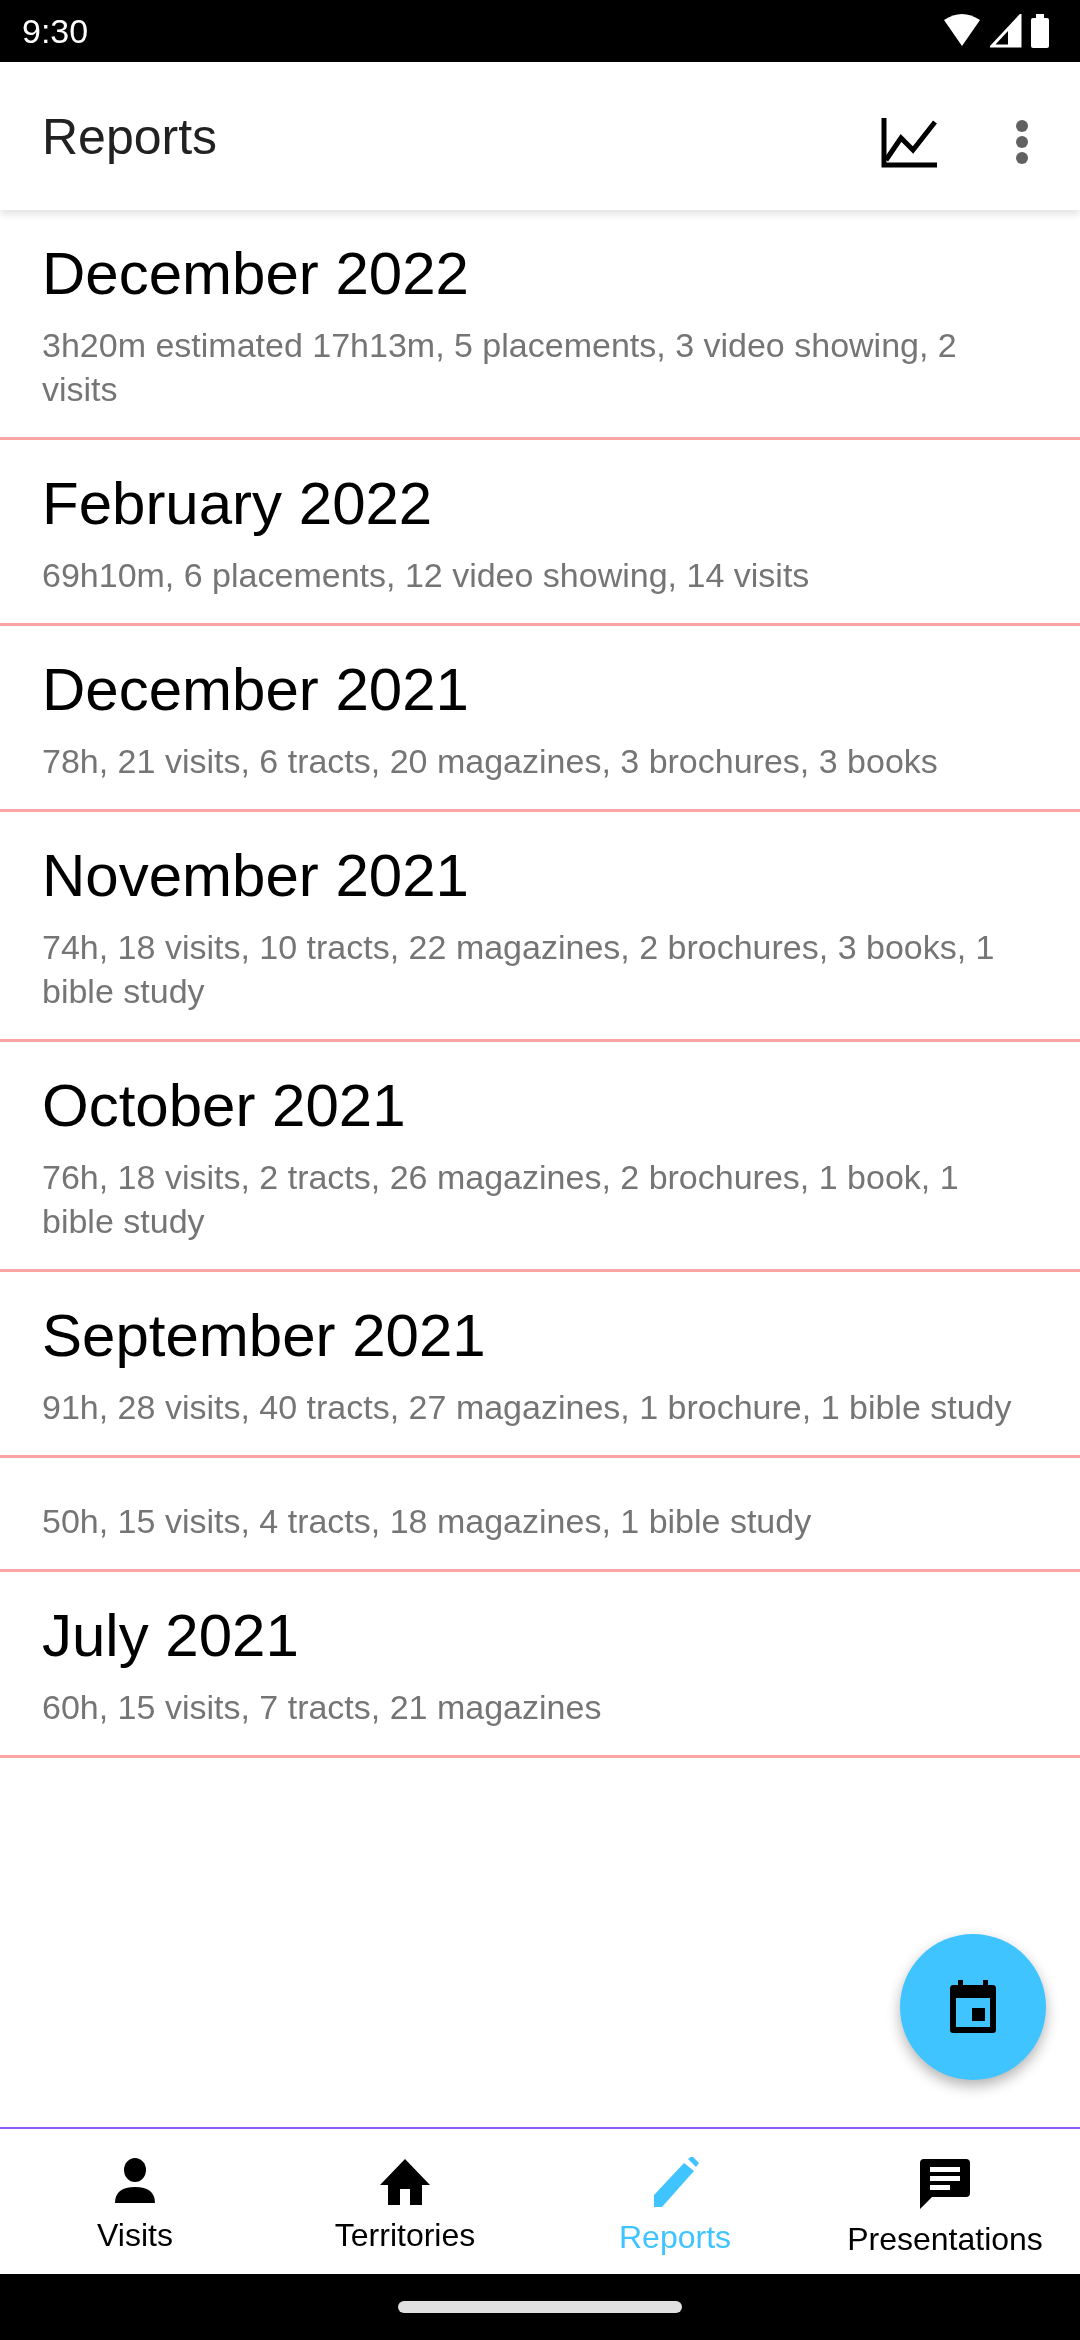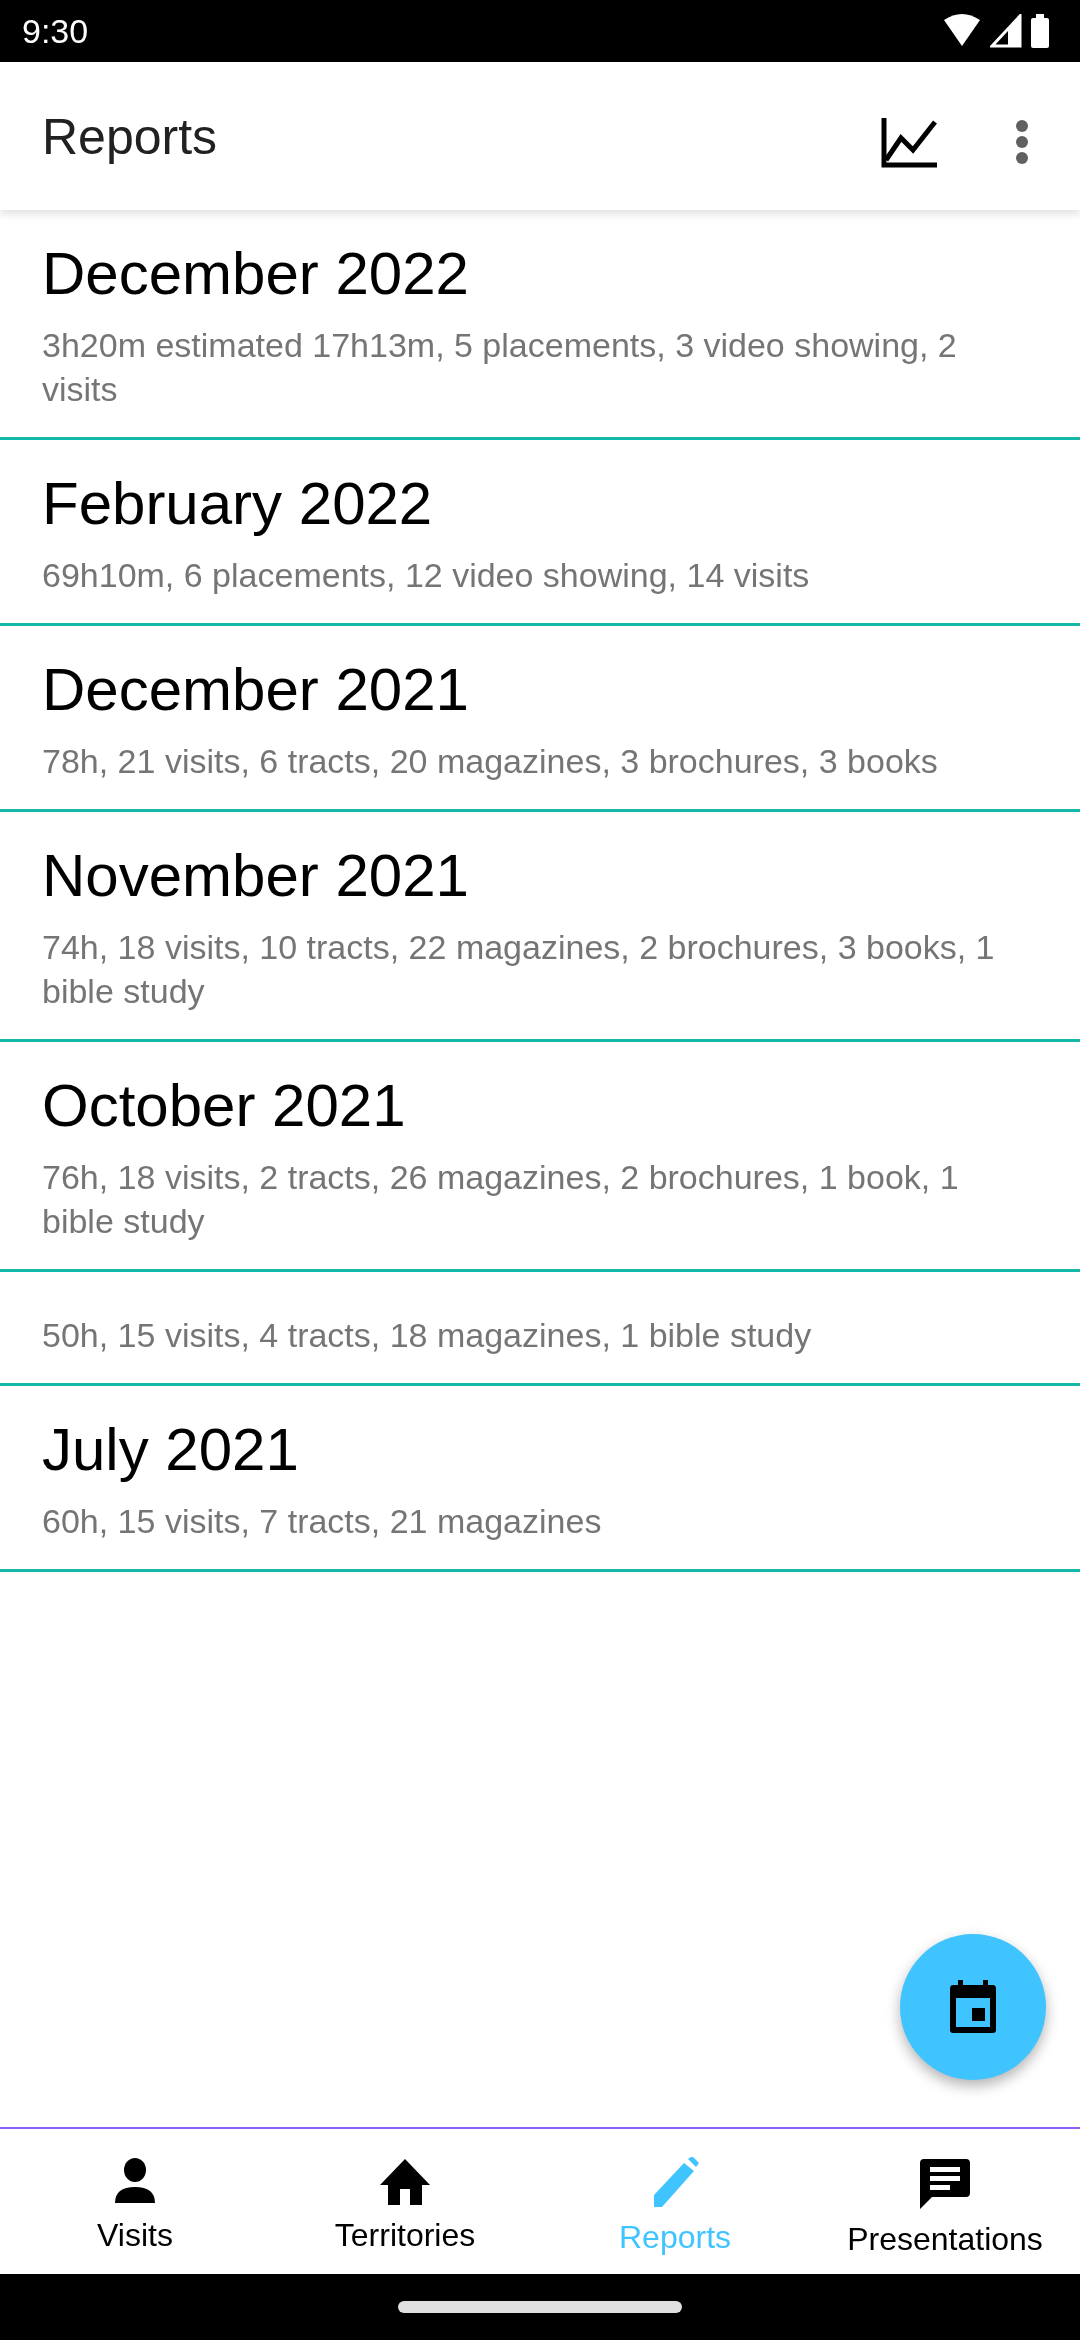--- a/index.html
+++ b/index.html
@@ -5,21 +5,21 @@
   html,body{margin:0;padding:0;}
   body{width:1080px;height:2340px;position:relative;overflow:hidden;background:#fff;font-family:"Liberation Sans",sans-serif;}
   .status-bar{position:absolute;left:0;top:0;width:1080px;height:62px;background:#000;color:#fff;}
   .status-time{position:absolute;left:22px;top:12px;font-size:34px;text-align:center;}
   .status-icons{position:absolute;right:30px;top:14px;display:flex;gap:8px;align-items:center;}
   .app-bar{position:absolute;left:0;top:62px;width:1080px;height:148px;background:#fff;box-shadow:0 4px 8px rgba(0,0,0,0.12);z-index:2;}
   .app-title{position:absolute;left:42px;top:46px;font-size:50px;color:#212121;}
   .chart-btn{position:absolute;left:870px;top:40px;width:80px;height:80px;display:flex;align-items:center;justify-content:center;}
   .more-btn{position:absolute;left:1000px;top:40px;width:44px;height:80px;display:flex;align-items:center;justify-content:center;}
   .list{position:absolute;left:0;top:210px;width:1080px;}
-  .row{position:relative;border-bottom:3px solid #14b8a6;padding:28px 42px 26px 42px;box-sizing:border-box;}
+  .row{position:relative;border-bottom:3px solid #fca5a5;padding:28px 42px 26px 42px;box-sizing:border-box;}
   .row-title{font-size:60px;color:#000;line-height:72px;}
   .row-sub{font-size:34px;color:#757575;line-height:44px;margin-top:13px;}
   .fab{position:absolute;left:900px;top:1934px;width:146px;height:146px;border-radius:50%;background:#40c4ff;box-shadow:0 6px 14px rgba(0,0,0,0.3);display:flex;align-items:center;justify-content:center;}
   .bottom-nav{position:absolute;left:0;top:2127px;width:1080px;height:147px;background:#fff;border-top:2px solid #8b5cf6;display:flex;}
   .nav-item{flex:1;display:flex;flex-direction:column;align-items:center;justify-content:flex-start;padding-top:28px;box-sizing:border-box;}
   .nav-label{font-size:32px;color:#000;margin-top:10px;}
   .nav-item.active .nav-label{color:#40c4ff;}
   .gesture-bar{position:absolute;left:0;top:2274px;width:1080px;height:66px;background:#000;}
   .gesture-handle{position:absolute;left:398px;top:27px;width:284px;height:12px;border-radius:6px;background:#e0e0e0;}
 </style>
@@ -75,20 +75,24 @@
   </div>
   <div class="row">
     <div class="row-title">November 2021</div>
     <div class="row-sub">74h, 18 visits, 10 tracts, 22 magazines, 2 brochures, 3 books, 1 bible study</div>
   </div>
   <div class="row">
     <div class="row-title">October 2021</div>
     <div class="row-sub">76h, 18 visits, 2 tracts, 26 magazines, 2 brochures, 1 book, 1 bible study</div>
   </div>
   <div class="row">
+    <div class="row-title">September 2021</div>
+    <div class="row-sub">91h, 28 visits, 40 tracts, 27 magazines, 1 brochure, 1 bible study</div>
+  </div>
+  <div class="row">
     <div class="row-sub">50h, 15 visits, 4 tracts, 18 magazines, 1 bible study</div>
   </div>
   <div class="row">
     <div class="row-title">July 2021</div>
     <div class="row-sub">60h, 15 visits, 7 tracts, 21 magazines</div>
   </div>
 </div>
 
 <div class="fab">
   <svg width="50" height="54" viewBox="0 0 50 54">

